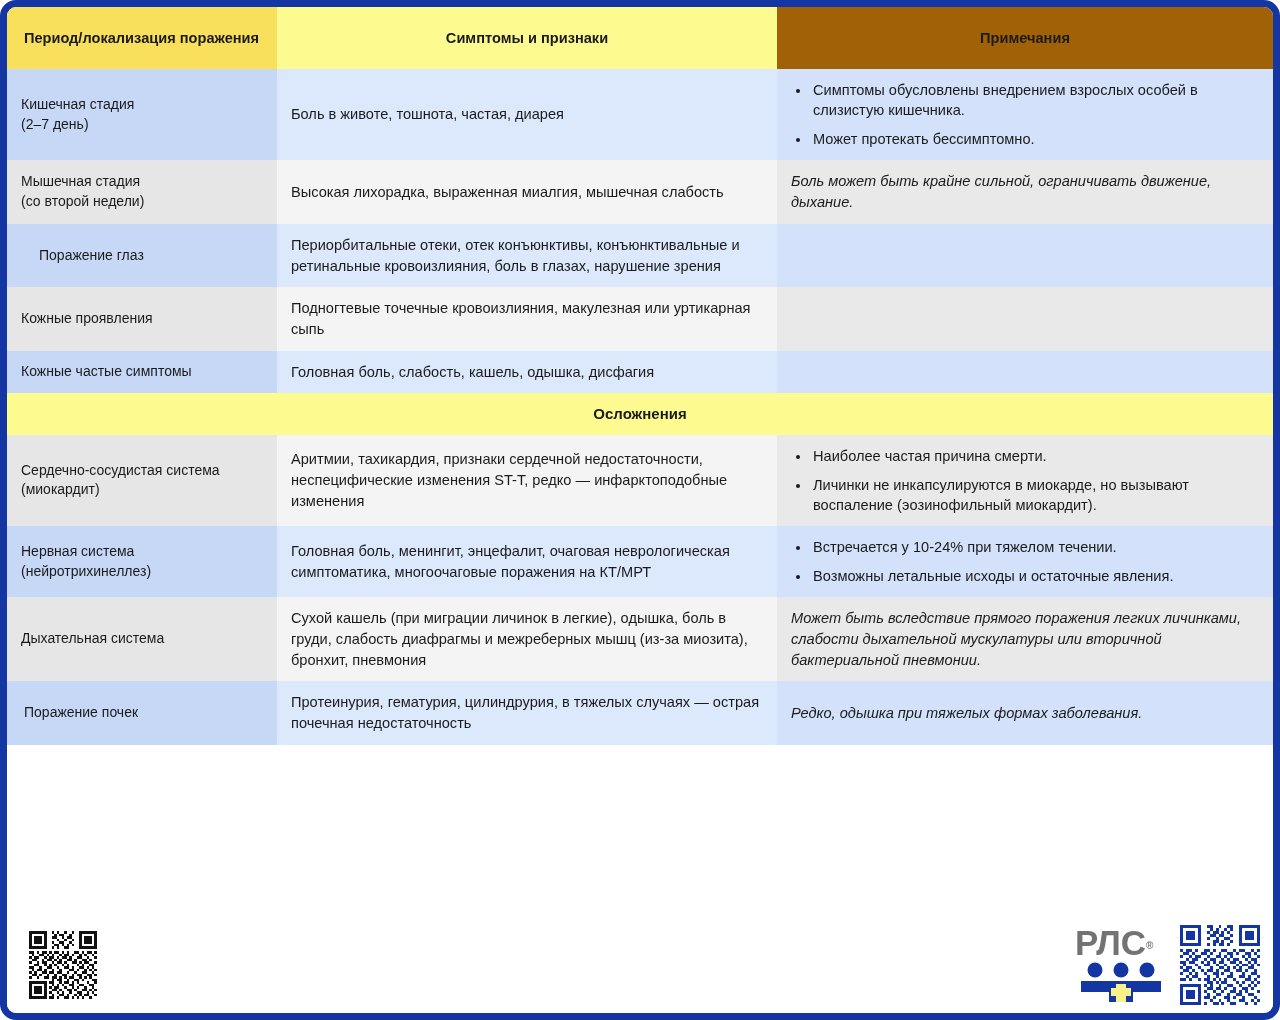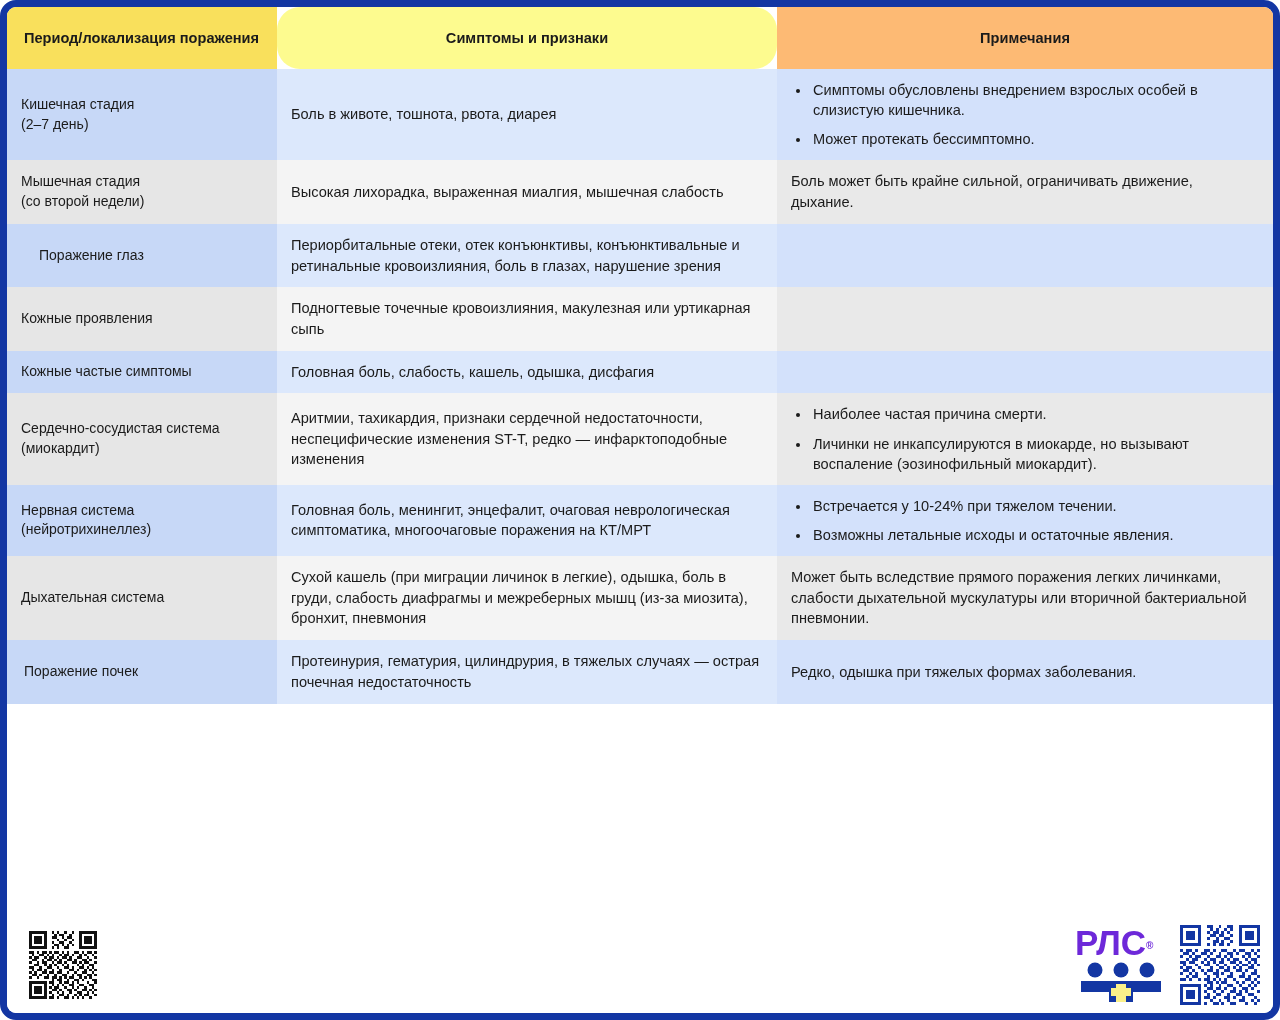--- a/index.html
+++ b/index.html
@@ -45,22 +45,22 @@
     vertical-align: middle;
     padding: 11px 14px;
     font-size: 14.6px;
     line-height: 1.42;
     color: #1b1b1b;
     border: 0;
   }
 
   thead th { font-weight: bold; font-size: 14.6px; vertical-align: middle; margin-left: 27px; }
   th.h1 { background: #F9E05C; padding-left: 13px; }
-  th.h2 { background: #FDFB8F; border-radius: 23px; }
-  th.h3 { background: #fdba74; }
+  th.h2 { background: #FDFB8F; }
+  th.h3 { background: #a16207; }
   thead tr { height: 62px; }
 
   
   tr.odd  td.k { background: #C7D8F7; }
   tr.odd  td.v { background: #DCE8FC; }
   tr.even td.k { background: #E6E6E6; }
   tr.even td.v { background: #F4F4F4; }
   tr.even td.v.n { background: #E9E9E9; }
   tr.odd  td.v.n { background: #D3E1FB; }
 
@@ -73,37 +73,37 @@
     font-weight: bold;
     font-size: 15px;
     padding: 10px 0;
     color: #1b1b1b;
   }
 
   ul.notes { margin: 0; padding: 0 0 0 20px; list-style: disc; }
   ul.notes li { margin: 0 0 9px 0; padding-left: 2px; line-height: 1.38; }
   ul.notes li:last-child { margin-bottom: 0; }
 
-  .ptext { margin: 0; }
+  .ptext { margin: 0; font-style: italic; }
 
   
   .footer {
     position: absolute;
     left: 0; right: 0; bottom: 0;
     height: 92px;
     background: #ffffff;
     display: flex;
     align-items: center;
     justify-content: space-between;
     padding: 0 10px 4px 8px;
   }
   .qr { display: block; }
   .brand { display: flex; align-items: center; gap: 10px; }
   .rls-word {
-    color: #6d28d9; font-size: 35px; font-weight: bold;
+    color: #737373; font-size: 35px; font-weight: bold;
     letter-spacing: 0px; line-height: 1; font-family: "Liberation Sans", sans-serif;
   }
   .rls-reg { font-size: 10px; vertical-align: super; }
   .rls-fig { margin-top: 2px; }
 </style>
 </head>
 <body>
 
 <div class="poster">
 
@@ -118,21 +118,21 @@
       <tr>
         <th class="h1">Период/локализация поражения</th>
         <th class="h2">Симптомы и признаки</th>
         <th class="h3">Примечания</th>
       </tr>
     </thead>
     <tbody id="tbody">
         <tr class="odd">
           <td class="k" style="white-space: pre-line;">Кишечная стадия
  (2–7 день)</td>
-          <td class="v">Боль в животе, тошнота, рвота, диарея</td>
+          <td class="v">Боль в животе, тошнота, частая, диарея</td>
           <td class="v n">
             <ul class="notes">
               <li>Симптомы обусловлены внедрением взрослых особей в слизистую кишечника.</li>
               <li>Может протекать бессимптомно.</li>
             </ul>
           </td>
         </tr>
         <tr class="even">
           <td class="k" style="white-space: pre-line;">Мышечная стадия
  (со второй недели)</td>
@@ -148,20 +148,23 @@
         </tr>
         <tr class="even">
           <td class="k" style="white-space: pre-line;">Кожные проявления</td>
           <td class="v">Подногтевые точечные кровоизлияния, макулезная или уртикарная сыпь</td>
           <td class="v n"></td>
         </tr>
         <tr class="odd">
           <td class="k" style="white-space: pre-line;">Кожные частые симптомы</td>
           <td class="v">Головная боль, слабость, кашель, одышка, дисфагия</td>
           <td class="v n"></td>
+        </tr>
+        <tr class="banner">
+          <td colspan="3">Осложнения</td>
         </tr>
         <tr class="even">
           <td class="k" style="white-space: pre-line;">Сердечно-сосудистая система (миокардит)</td>
           <td class="v">Аритмии, тахикардия, признаки сердечной недостаточности, неспецифические изменения ST-T, редко — инфарктоподобные изменения</td>
           <td class="v n">
             <ul class="notes">
               <li>Наиболее частая причина смерти.</li>
               <li>Личинки не инкапсулируются в миокарде, но вызывают воспаление (эозинофильный миокардит).</li>
             </ul>
           </td>

